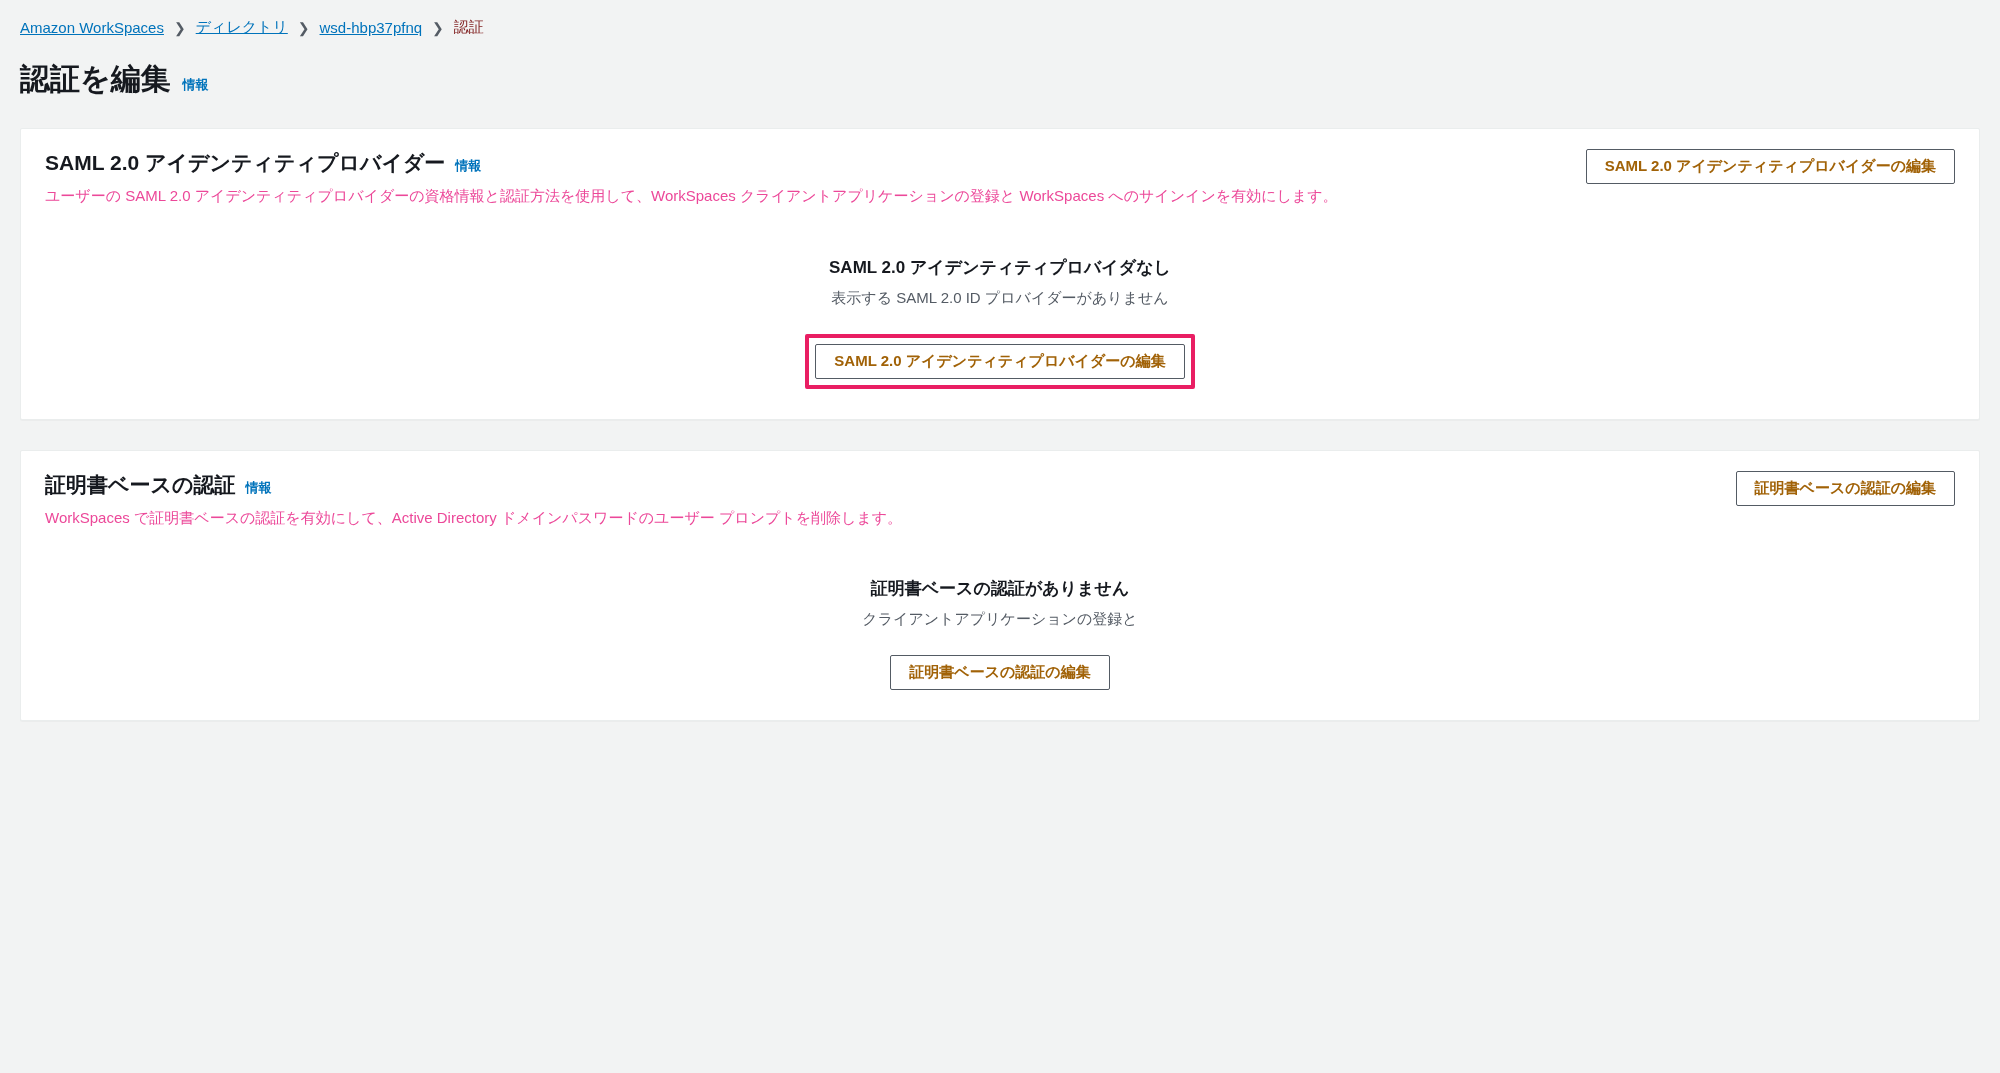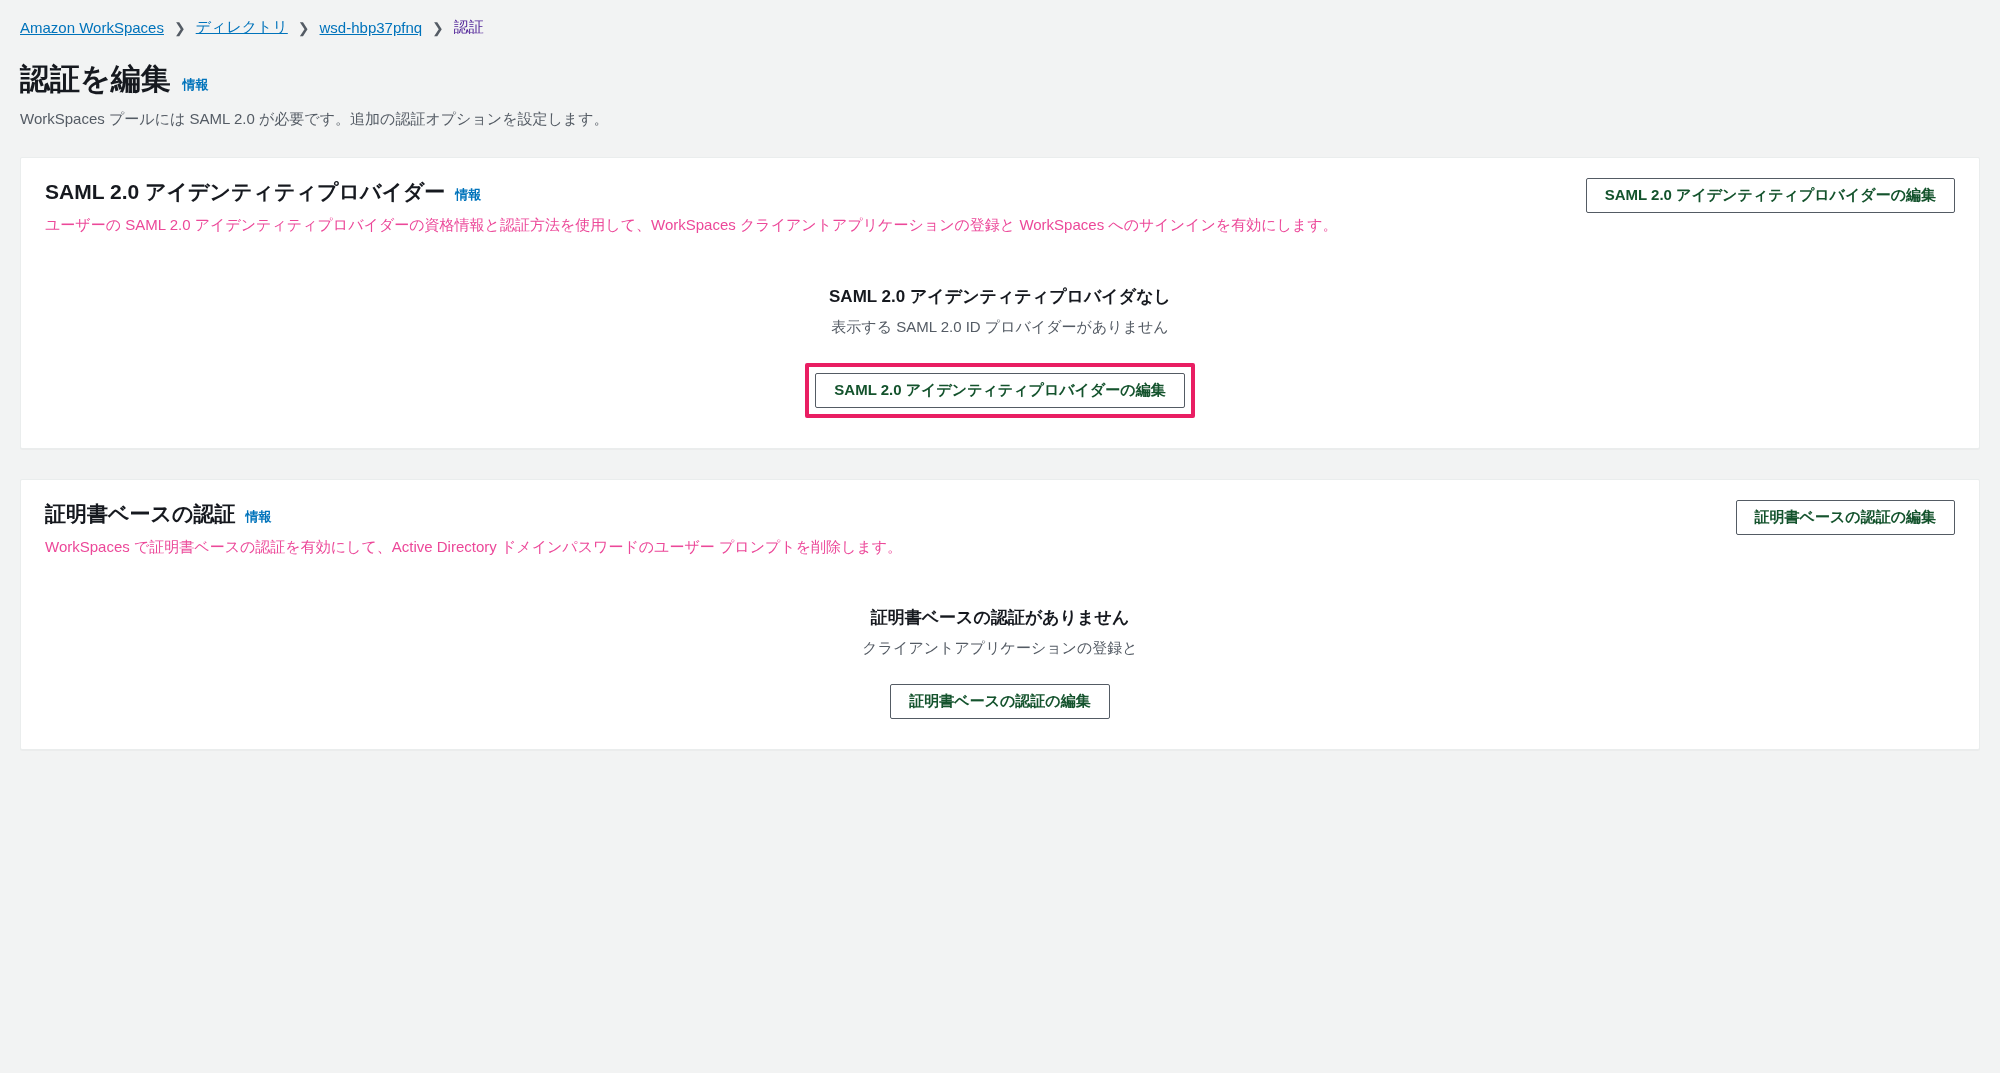--- a/index.html
+++ b/index.html
@@ -17,21 +17,21 @@
       margin-bottom: 22px;
       font-size: 15px;
     }
     .breadcrumb a {
       color: #0073bb;
       text-decoration: underline;
       cursor: pointer;
       text-align: center;
     }
     .breadcrumb .crumb-current {
-      color: #4c1d95;
+      color: #7f1d1d;
     }
     .breadcrumb .chevron {
       color: #545b64;
       font-size: 14px;
     }
     .page-header {
       margin-bottom: 28px;
     }
     .page-header h1 {
       font-size: 30px;
@@ -77,21 +77,21 @@
       font-size: 15px;
       line-height: 1.5;
     }
     .btn {
       background: #ffffff;
       border: 1px solid #545b64;
       border-radius: 2px;
       padding: 7px 18px;
       font-size: 15px;
       font-weight: 700;
-      color: #14532d;
+      color: #a16207;
       cursor: pointer;
       white-space: nowrap;
     }
     .empty-state {
       padding: 34px 24px 30px 24px;
       text-align: center;
     }
     .empty-title {
       font-size: 17px;
       font-weight: 700;
@@ -124,21 +124,20 @@
   <a>ディレクトリ</a>
   <span class="chevron">❯</span>
   <a>wsd-hbp37pfnq</a>
   <span class="chevron">❯</span>
   <span class="crumb-current">認証</span>
 </nav>
 
 <div class="page-header">
   <h1>認証を編集</h1>
   <span class="info-link">情報</span>
-  <div class="page-desc">WorkSpaces プールには SAML 2.0 が必要です。追加の認証オプションを設定します。</div>
 </div>
 
 <section class="card">
   <div class="card-header">
     <div class="card-header-left">
       <h2 class="card-title">SAML 2.0 アイデンティティプロバイダー</h2>
       <span class="info-link">情報</span>
       <div class="card-desc">ユーザーの SAML 2.0 アイデンティティプロバイダーの資格情報と認証方法を使用して、WorkSpaces クライアントアプリケーションの登録と WorkSpaces へのサインインを有効にします。</div>
     </div>
     <button class="btn">SAML 2.0 アイデンティティプロバイダーの編集</button>

